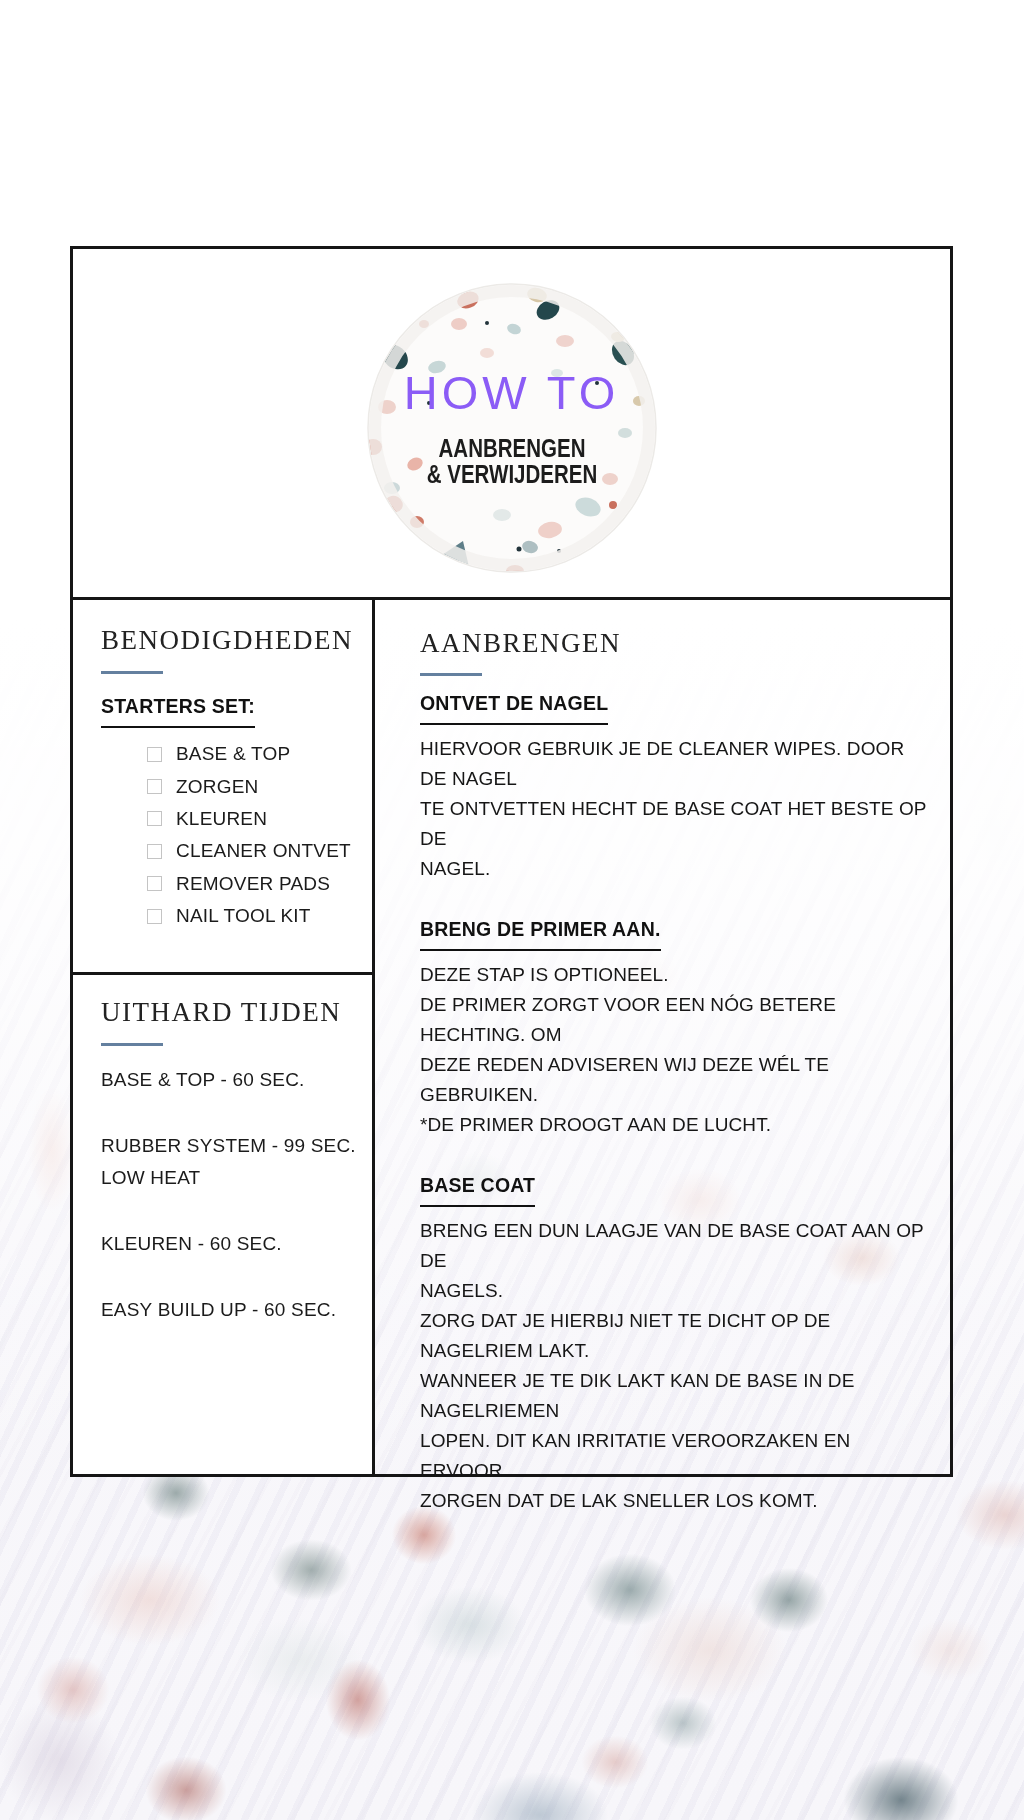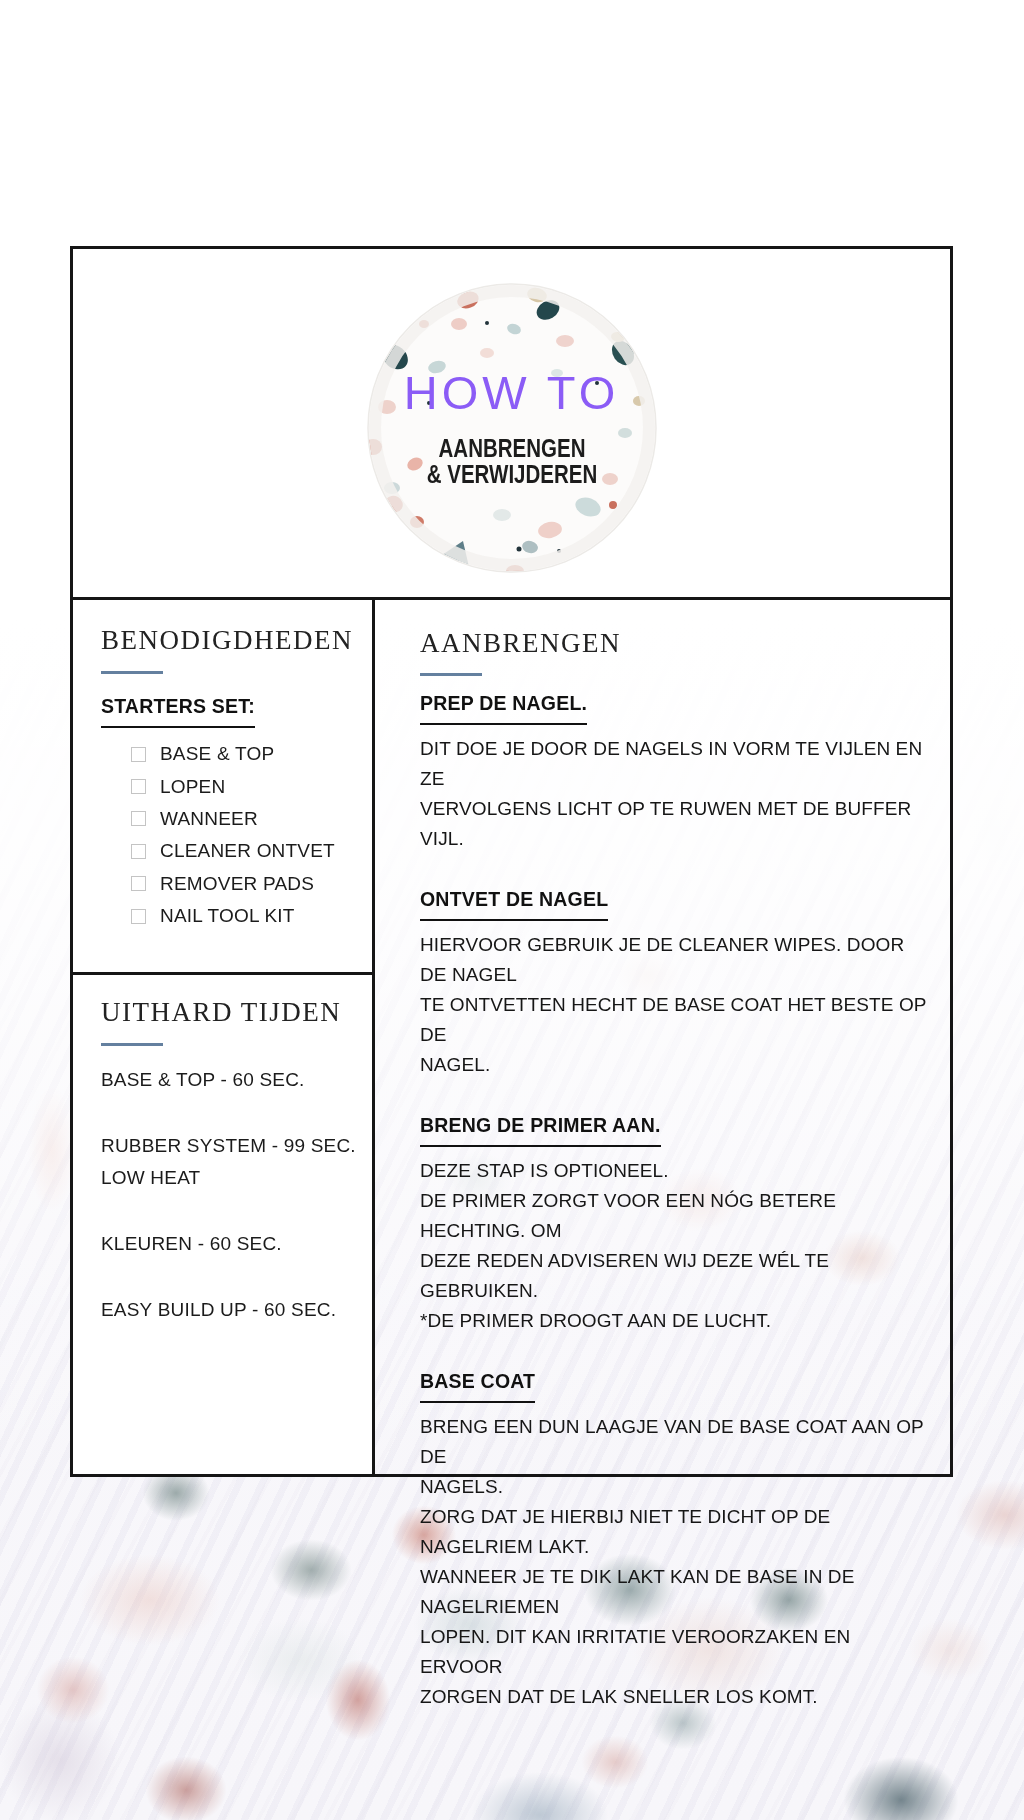--- a/index.html
+++ b/index.html
@@ -91,21 +91,21 @@
     font-size:27px;letter-spacing:1.5px;color:#222;font-weight:400;
   }
   .accent-line{width:62px;height:3px;background:#64809f;margin-top:15px;}
   .list-title, .sec-title{
     display:inline-block;font-size:19.5px;font-weight:bold;color:#111;
     border-bottom:2px solid #111;padding-bottom:8px;letter-spacing:.2px;
   }
   .list-title{margin-top:21px;}
   .check-list{list-style:none;margin:10px 0 0;padding:0;}
   .check-list li{
-    display:flex;align-items:center;height:32.4px;margin-left:30px;
+    display:flex;align-items:center;height:32.4px;margin-left:46px;
     font-size:19px;letter-spacing:.2px;
   }
   .checkbox{
     width:15px;height:15px;border:1.5px solid #c4c4c4;background:#fff;
     margin-right:14px;flex:0 0 auto;box-sizing:border-box;
   }
   .uithard-entries{margin-top:18px;}
   .uithard-entry{
     font-size:19px;line-height:32px;margin:0 0 34px;white-space:pre-line;
     letter-spacing:.2px;
@@ -188,25 +188,25 @@
         <div class="serif-heading">BENODIGDHEDEN</div>
         <div class="accent-line"></div>
         <span class="list-title">STARTERS SET:</span>
         <ul class="check-list">
           <li>
               <span class="checkbox"></span>
               <span>BASE &amp; TOP</span>
             </li>
           <li>
               <span class="checkbox"></span>
-              <span>LOPEN</span>
-            </li>
-          <li>
-              <span class="checkbox"></span>
-              <span>WANNEER</span>
+              <span>ZORGEN</span>
+            </li>
+          <li>
+              <span class="checkbox"></span>
+              <span>KLEUREN</span>
             </li>
           <li>
               <span class="checkbox"></span>
               <span>CLEANER ONTVET</span>
             </li>
           <li>
               <span class="checkbox"></span>
               <span>REMOVER PADS</span>
             </li>
           <li>
@@ -226,25 +226,20 @@
           <p class="uithard-entry">KLEUREN - 60 SEC.</p>
           <p class="uithard-entry">EASY BUILD UP - 60 SEC.</p>
         </div>
       </div>
     </div>
 
     <div class="col-right">
       <div class="serif-heading">AANBRENGEN</div>
       <div class="accent-line"></div>
 
-      <div class="sec">
-        <span class="sec-title">PREP DE NAGEL.</span>
-        <div class="sec-body">DIT DOE JE DOOR DE NAGELS IN VORM TE VIJLEN EN ZE
-VERVOLGENS LICHT OP TE RUWEN MET DE BUFFER VIJL.</div>
-      </div>
 
       <div class="sec">
         <span class="sec-title">ONTVET DE NAGEL</span>
         <div class="sec-body">HIERVOOR GEBRUIK JE DE CLEANER WIPES. DOOR DE NAGEL
 TE ONTVETTEN HECHT DE BASE COAT HET BESTE OP DE
 NAGEL.</div>
       </div>
 
       <div class="sec">
         <span class="sec-title">BRENG DE PRIMER AAN.</span>

